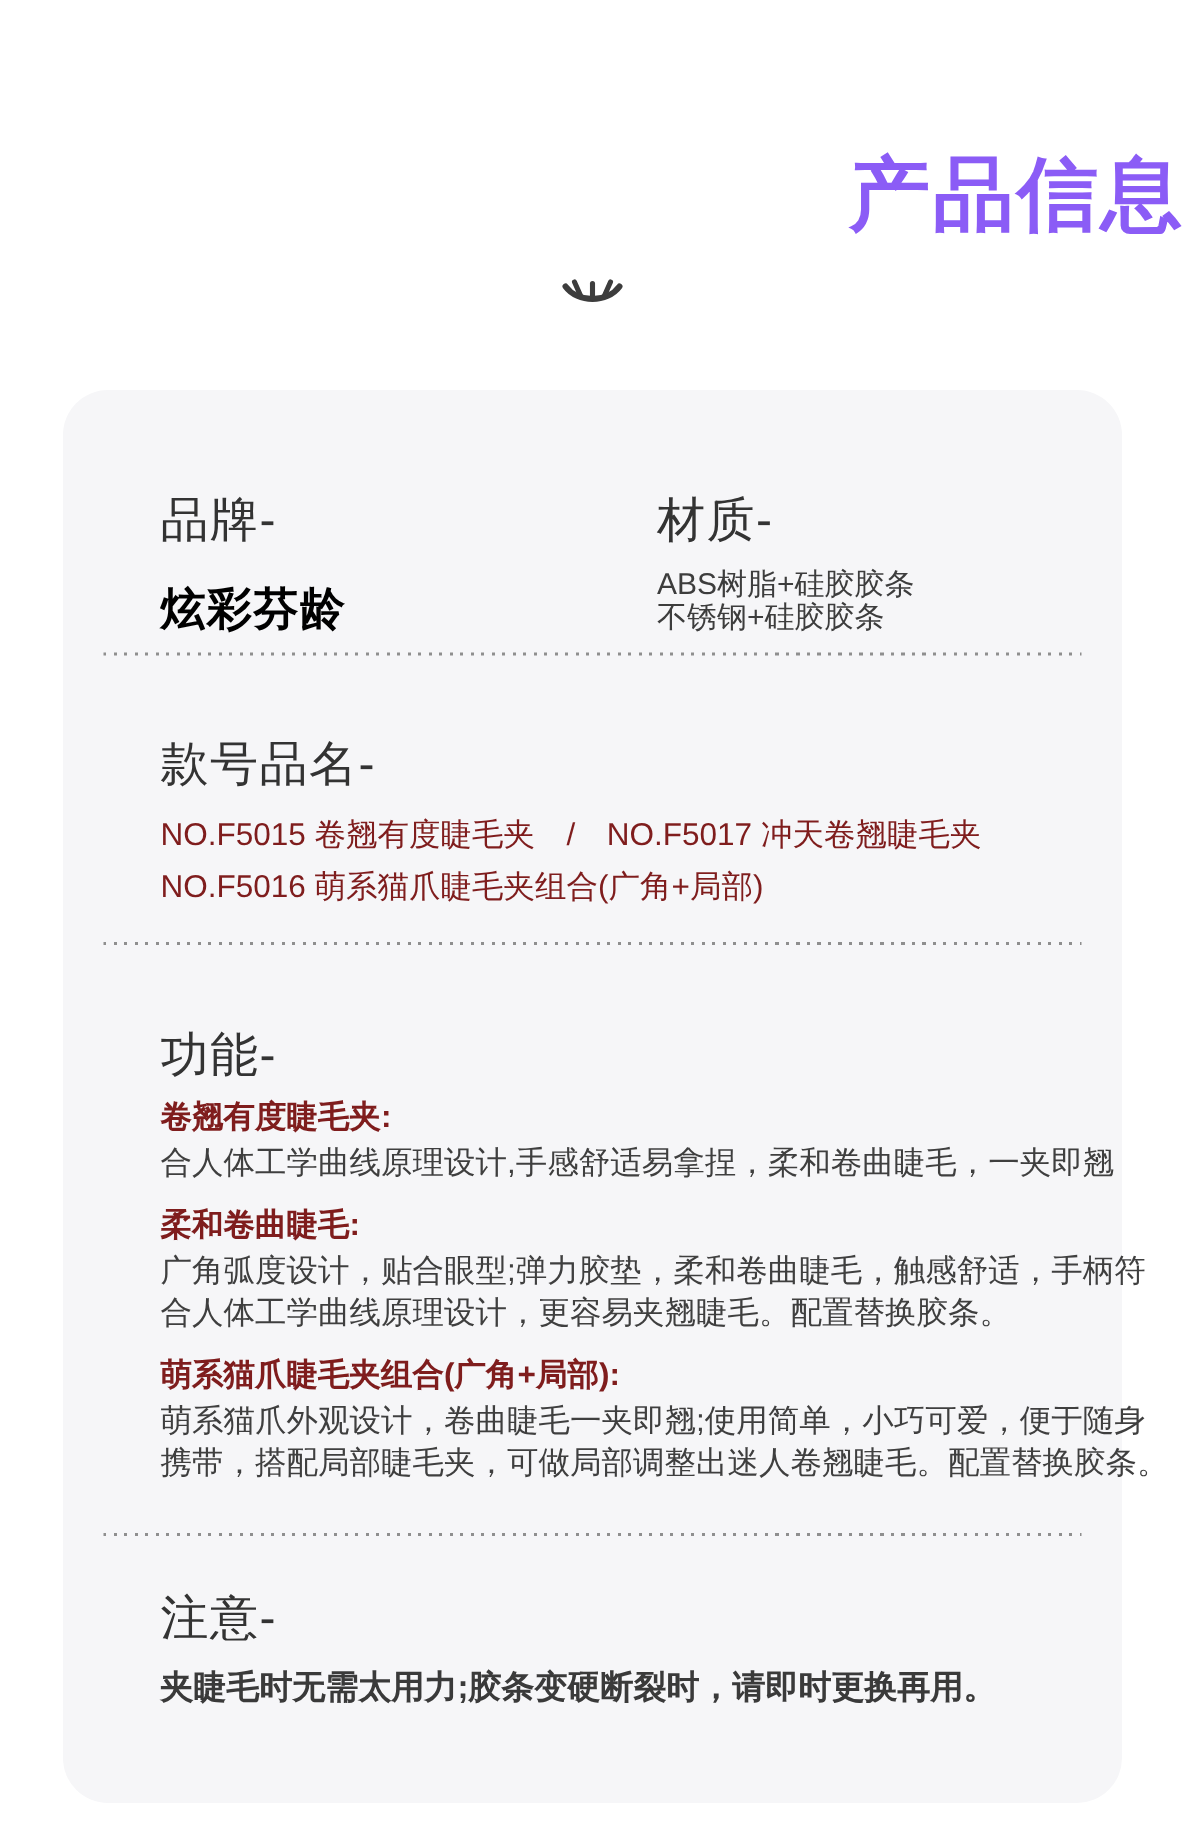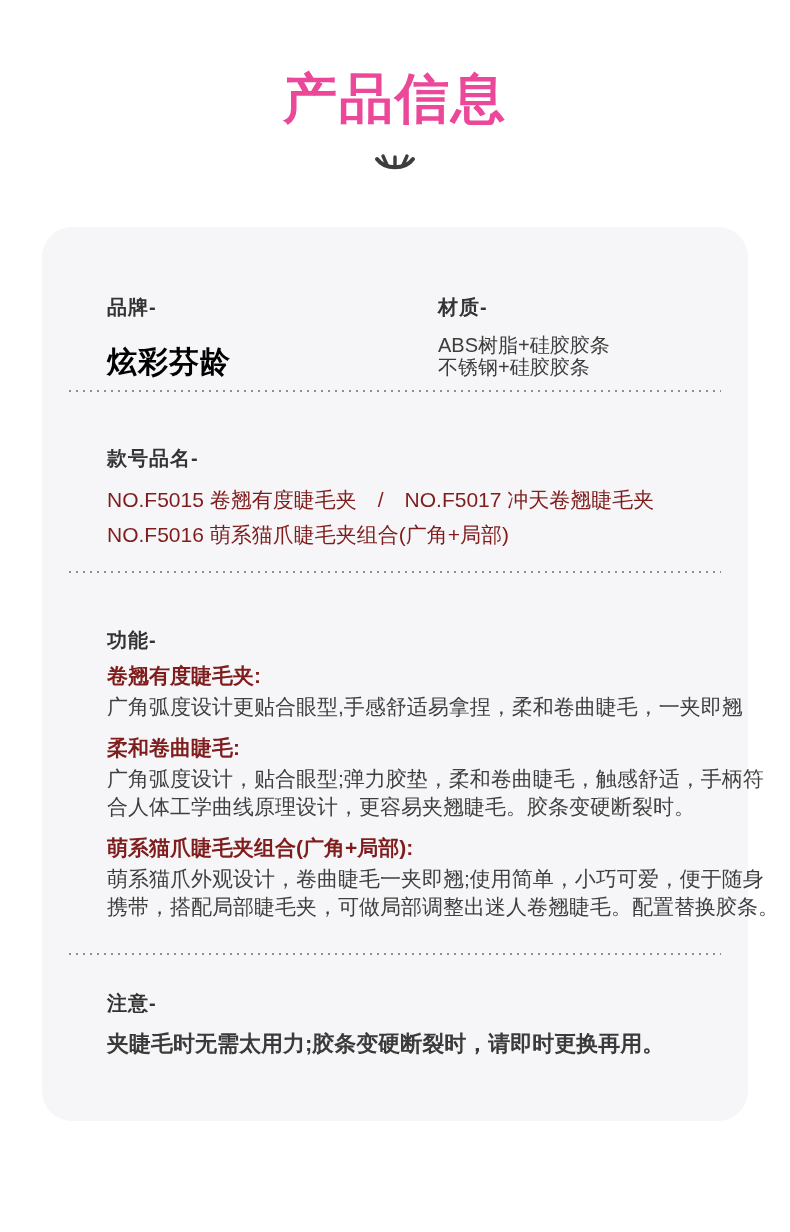--- a/index.html
+++ b/index.html
@@ -8,47 +8,47 @@
     width: 790px;
     height: 1232px;
     margin: 0 auto;
     font-family: "Liberation Sans", "DejaVu Sans", sans-serif;
     color: #3f3f3f;
     overflow: hidden;
   }
 
   
   .page-title {
-    padding-top: 70px;
-    text-align: center;
+    padding-top: 102px;
+    text-align: right;
     font-size: 54px;
     line-height: 1.05;
     font-weight: 900;
-    color: #ec4899;
+    color: #8b5cf6;
     letter-spacing: 2px;
   }
   .lash-wrap {
     margin-top: 24px;
     display: flex;
     justify-content: center;
   }
 
   
   .card {
     width: 706px;
     margin: 46px auto 0;
     background: #f6f6f8;
     border-radius: 30px;
     padding: 70px 23px 64px;
   }
   .inner { padding: 0 42px; } 
 
   .sec-heading {
-    font-size: 20px;
-    font-weight: 700;
+    font-size: 32px;
+    font-weight: 400;
     color: #333333;
     line-height: 1;
     letter-spacing: 1px;
   }
 
   
   .row-top { display: flex; }
   .col-brand { width: 331px; }
   .col-material { flex: 1; }
   .brand-logo {
@@ -165,29 +165,29 @@
   <div class="divider d2"></div>
 
   <div class="inner">
 
     <div class="sec-features">
       <div class="sec-heading">功能-</div>
 
       <div class="feature">
         <div class="feature-title">卷翘有度睫毛夹:</div>
         <div class="feature-lines">
-          <div class="feature-line">广角弧度设计更贴合眼型,手感舒适易拿捏，柔和卷曲睫毛，一夹即翘</div>
+          <div class="feature-line">合人体工学曲线原理设计,手感舒适易拿捏，柔和卷曲睫毛，一夹即翘</div>
         </div>
       </div>
 
       <div class="feature">
         <div class="feature-title">柔和卷曲睫毛:</div>
         <div class="feature-lines">
           <div class="feature-line">广角弧度设计，贴合眼型;弹力胶垫，柔和卷曲睫毛，触感舒适，手柄符</div>
-          <div class="feature-line">合人体工学曲线原理设计，更容易夹翘睫毛。胶条变硬断裂时。</div>
+          <div class="feature-line">合人体工学曲线原理设计，更容易夹翘睫毛。配置替换胶条。</div>
         </div>
       </div>
 
       <div class="feature">
         <div class="feature-title">萌系猫爪睫毛夹组合(广角+局部):</div>
         <div class="feature-lines">
           <div class="feature-line">萌系猫爪外观设计，卷曲睫毛一夹即翘;使用简单，小巧可爱，便于随身</div>
           <div class="feature-line">携带，搭配局部睫毛夹，可做局部调整出迷人卷翘睫毛。配置替换胶条。</div>
         </div>
       </div>

